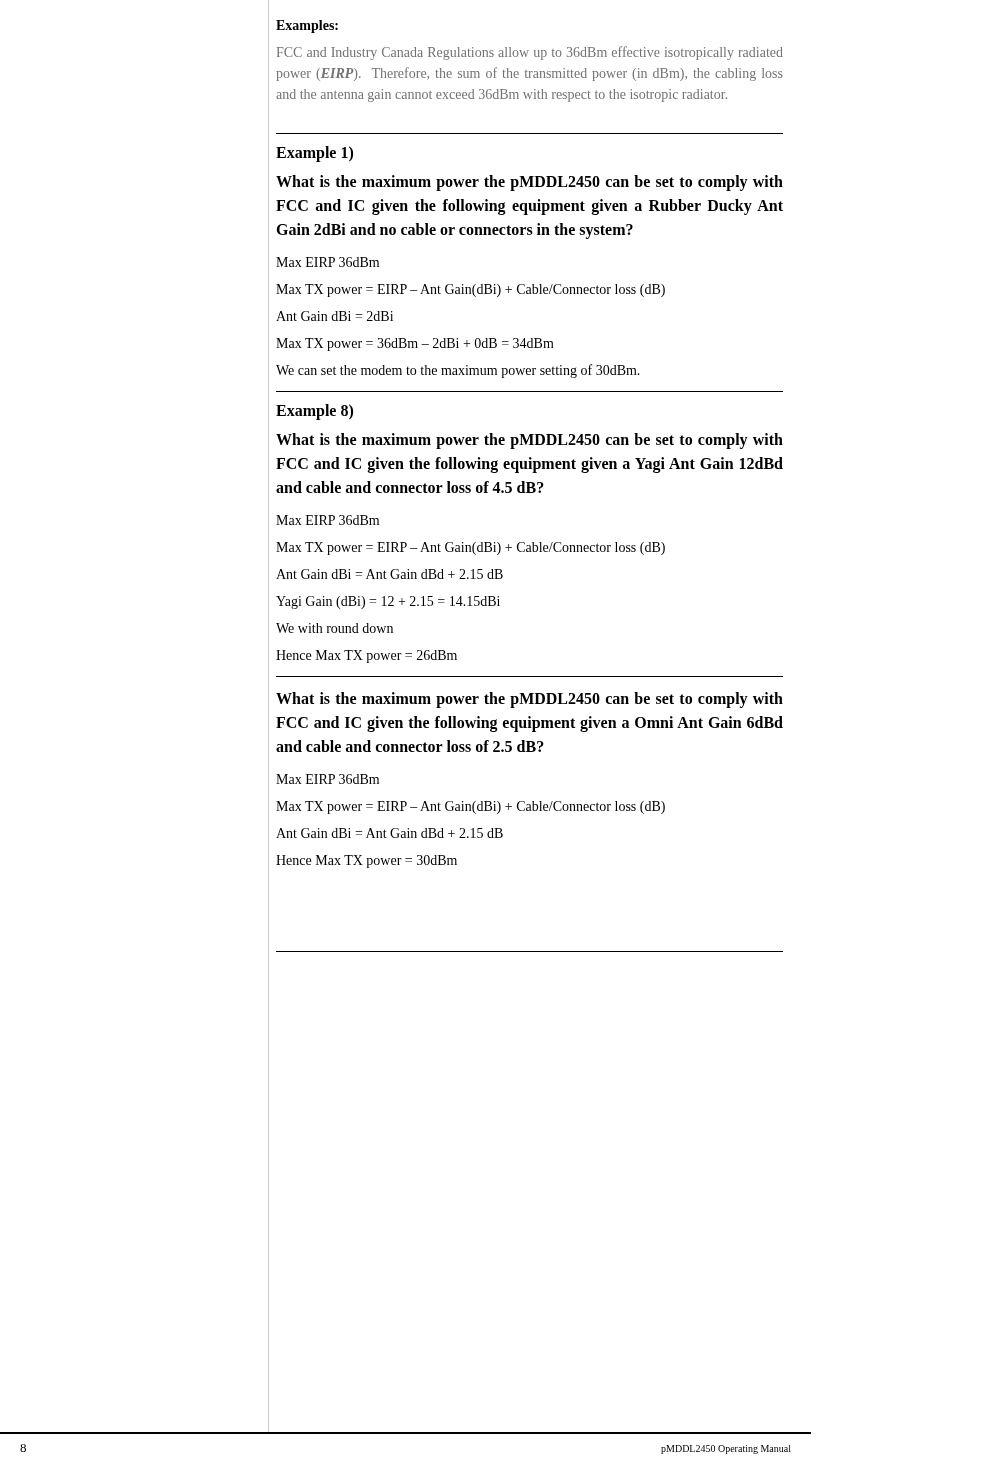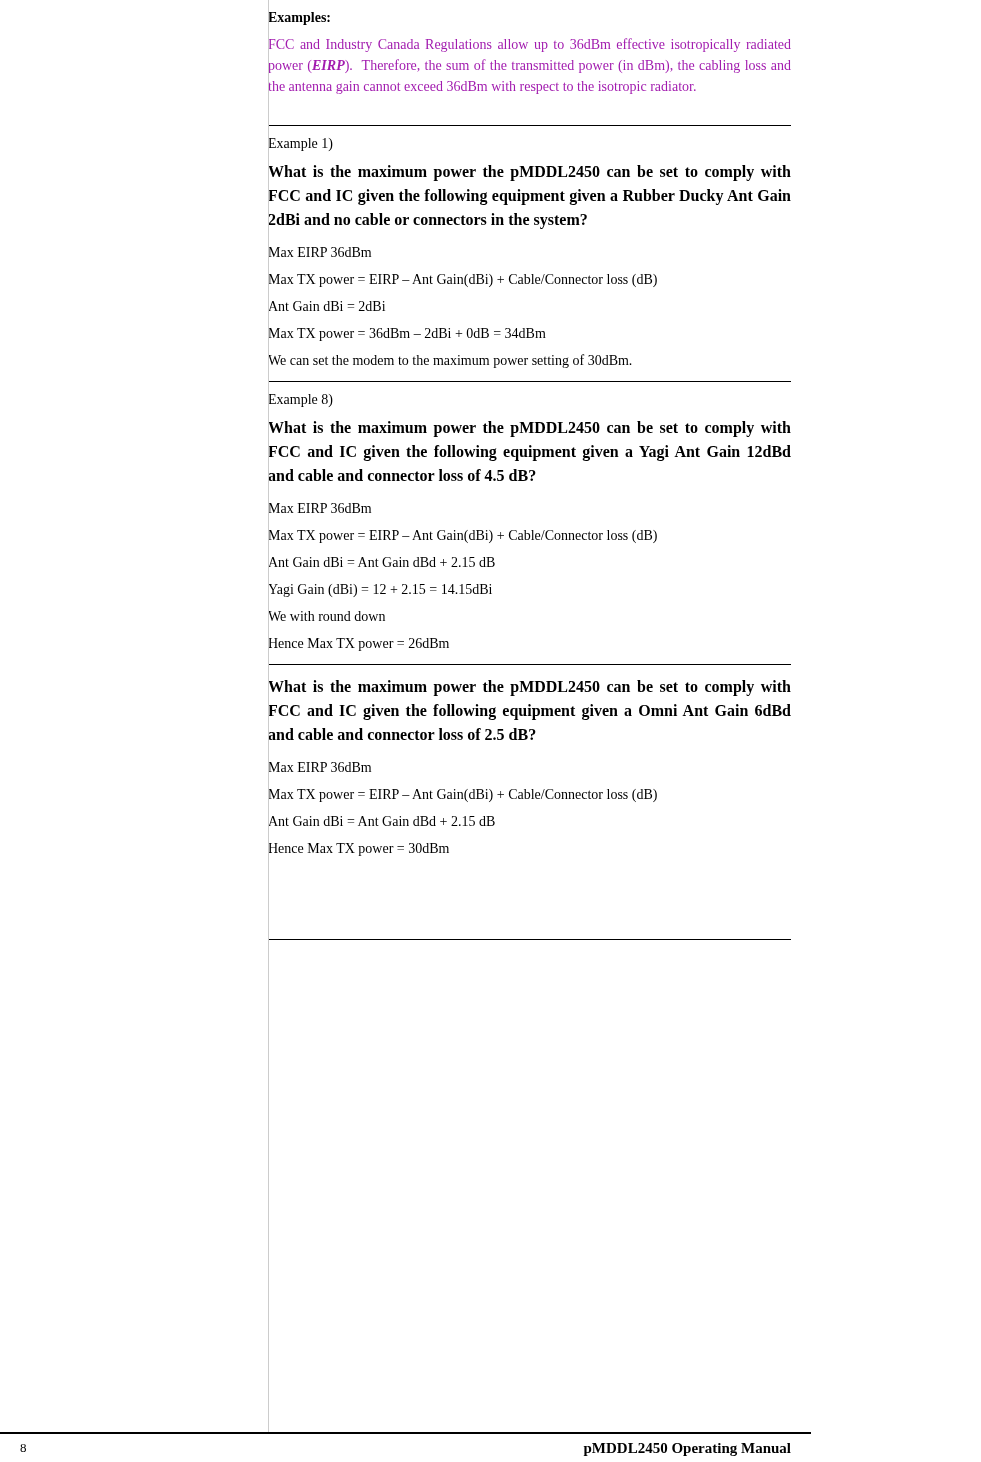--- a/index.html
+++ b/index.html
@@ -15,58 +15,58 @@
       color: #000000;
       width: 981px;
       min-height: 1462px;
       position: relative;
     }
 
     .page {
       width: 811px;
       min-height: 1462px;
       position: relative;
-      padding: 0;
+      padding: 8px;
     }
 
     .content-area {
       margin-left: 268px;
       margin-right: 20px;
       padding-top: 10px;
       padding-bottom: 60px;
     }
 
     .examples-heading {
       font-weight: bold;
       font-size: 14px;
       margin-bottom: 8px;
     }
 
     .red-paragraph {
-      color: #a21caf;
+      color: #737373;
       font-size: 14px;
       margin-bottom: 28px;
       line-height: 1.5;
       text-align: justify;
     }
 
     .red-paragraph em {
       font-style: italic;
       font-weight: bold;
     }
 
     .section-divider {
       border: none;
       border-top: 1px solid #000;
       margin: 10px 0;
     }
 
     .example-heading {
-      font-weight: normal;
-      font-size: 14px;
+      font-weight: bold;
+      font-size: 16px;
       margin-bottom: 8px;
     }
 
     .question-text {
       font-weight: bold;
       font-size: 16px;
       margin-bottom: 10px;
       line-height: 1.5;
       text-align: justify;
     }
@@ -89,22 +89,22 @@
       justify-content: space-between;
       padding: 0 20px 0 20px;
     }
 
     .footer-left {
       font-size: 13px;
       font-weight: normal;
     }
 
     .footer-right {
-      font-size: 15px;
-      font-weight: bold;
+      font-size: 10px;
+      font-weight: normal;
     }
 
     .left-margin-line {
       position: absolute;
       left: 268px;
       top: 0;
       bottom: 30px;
       border-left: 1px solid #ccc;
     }
   </style>

